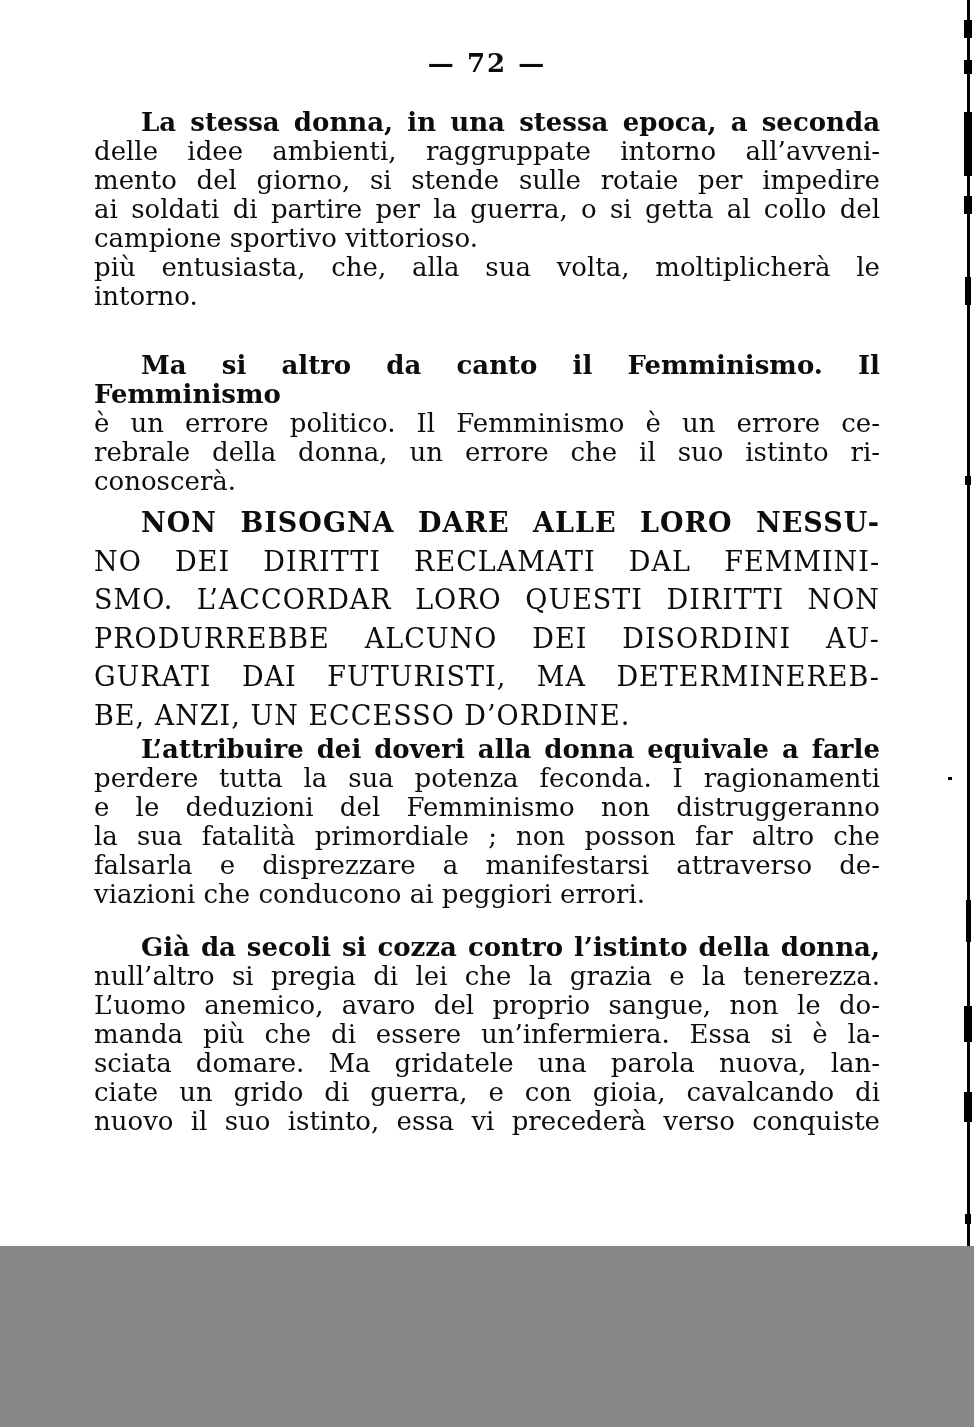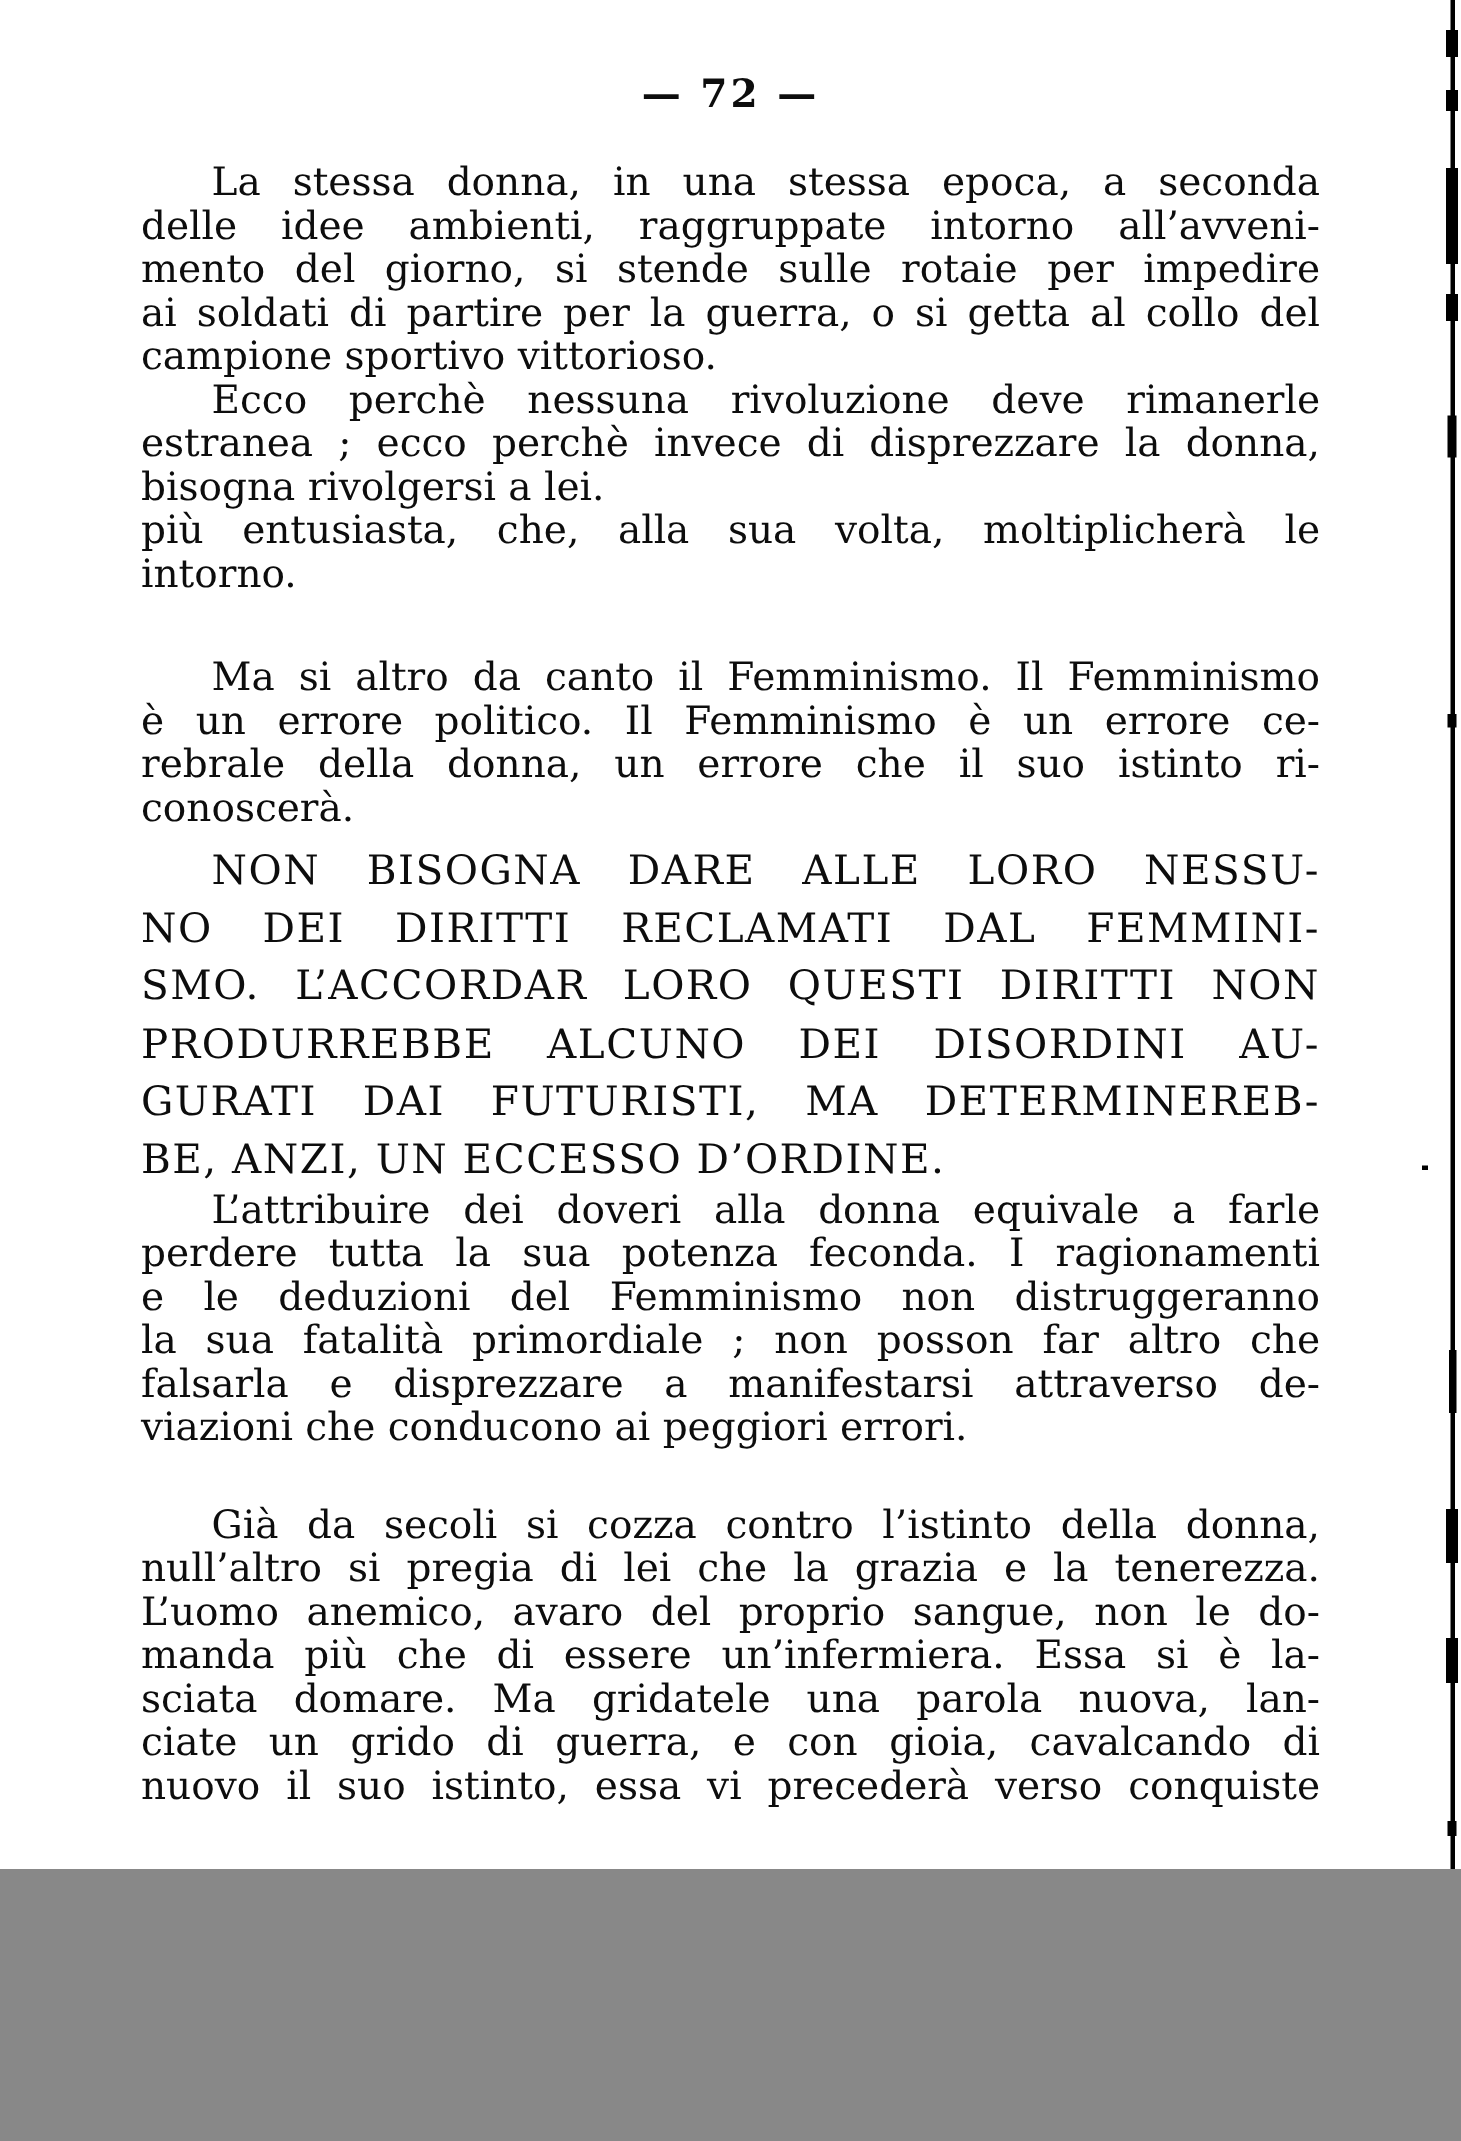--- a/index.html
+++ b/index.html
@@ -36,31 +36,32 @@
     text-align: justify;
     text-align-last: justify;
     text-justify: inter-word;
     white-space: normal;
   }
   .para .line.last {
     text-align-last: left;
   }
   .para .line.first {
     text-indent: 47px;
+    font-weight: bold;
   }
   .para.caps .line {
     font-size: 27px;
     line-height: 38.5px;
     letter-spacing: 1px;
   }
   
   .para-0 { margin-top: 30px; }
   .para-3 { margin-top: 40px; }
   .para-4 { margin-top: 8px; }
-  .para-6 { margin-top: 36px; }
+  .para-6 { margin-top: 24px; }
 
   
   .edge-line {
     position: absolute;
     top: 0;
     left: 967px;
     width: 3px;
     height: 1427px;
     background: #000;
   }
@@ -96,25 +97,20 @@
 <div class="page">
   <div class="content">
     <div class="page-number">— 72 —</div>
     <div id="paragraphs">
         <div class="para para-0">
           <div class="line first">La stessa donna, in una stessa epoca, a seconda</div>
           <div class="line">delle idee ambienti, raggruppate intorno all’avveni-</div>
           <div class="line">mento del giorno, si stende sulle rotaie per impedire</div>
           <div class="line">ai soldati di partire per la guerra, o si getta al collo del</div>
           <div class="line last">campione sportivo vittorioso.</div>
-        </div>
-        <div class="para para-1">
-          <div class="line first">Ecco perchè nessuna rivoluzione deve rimanerle</div>
-          <div class="line">estranea ; ecco perchè invece di disprezzare la donna,</div>
-          <div class="line last">bisogna rivolgersi a lei.</div>
         </div>
         <div class="para para-2">
           <div class="line">più entusiasta, che, alla sua volta, moltiplicherà le</div>
           <div class="line last">intorno.</div>
         </div>
         <div class="para para-3">
           <div class="line first">Ma si altro da canto il Femminismo. Il Femminismo</div>
           <div class="line">è un errore politico. Il Femminismo è un errore ce-</div>
           <div class="line">rebrale della donna, un errore che il suo istinto ri-</div>
           <div class="line last">conoscerà.</div>

